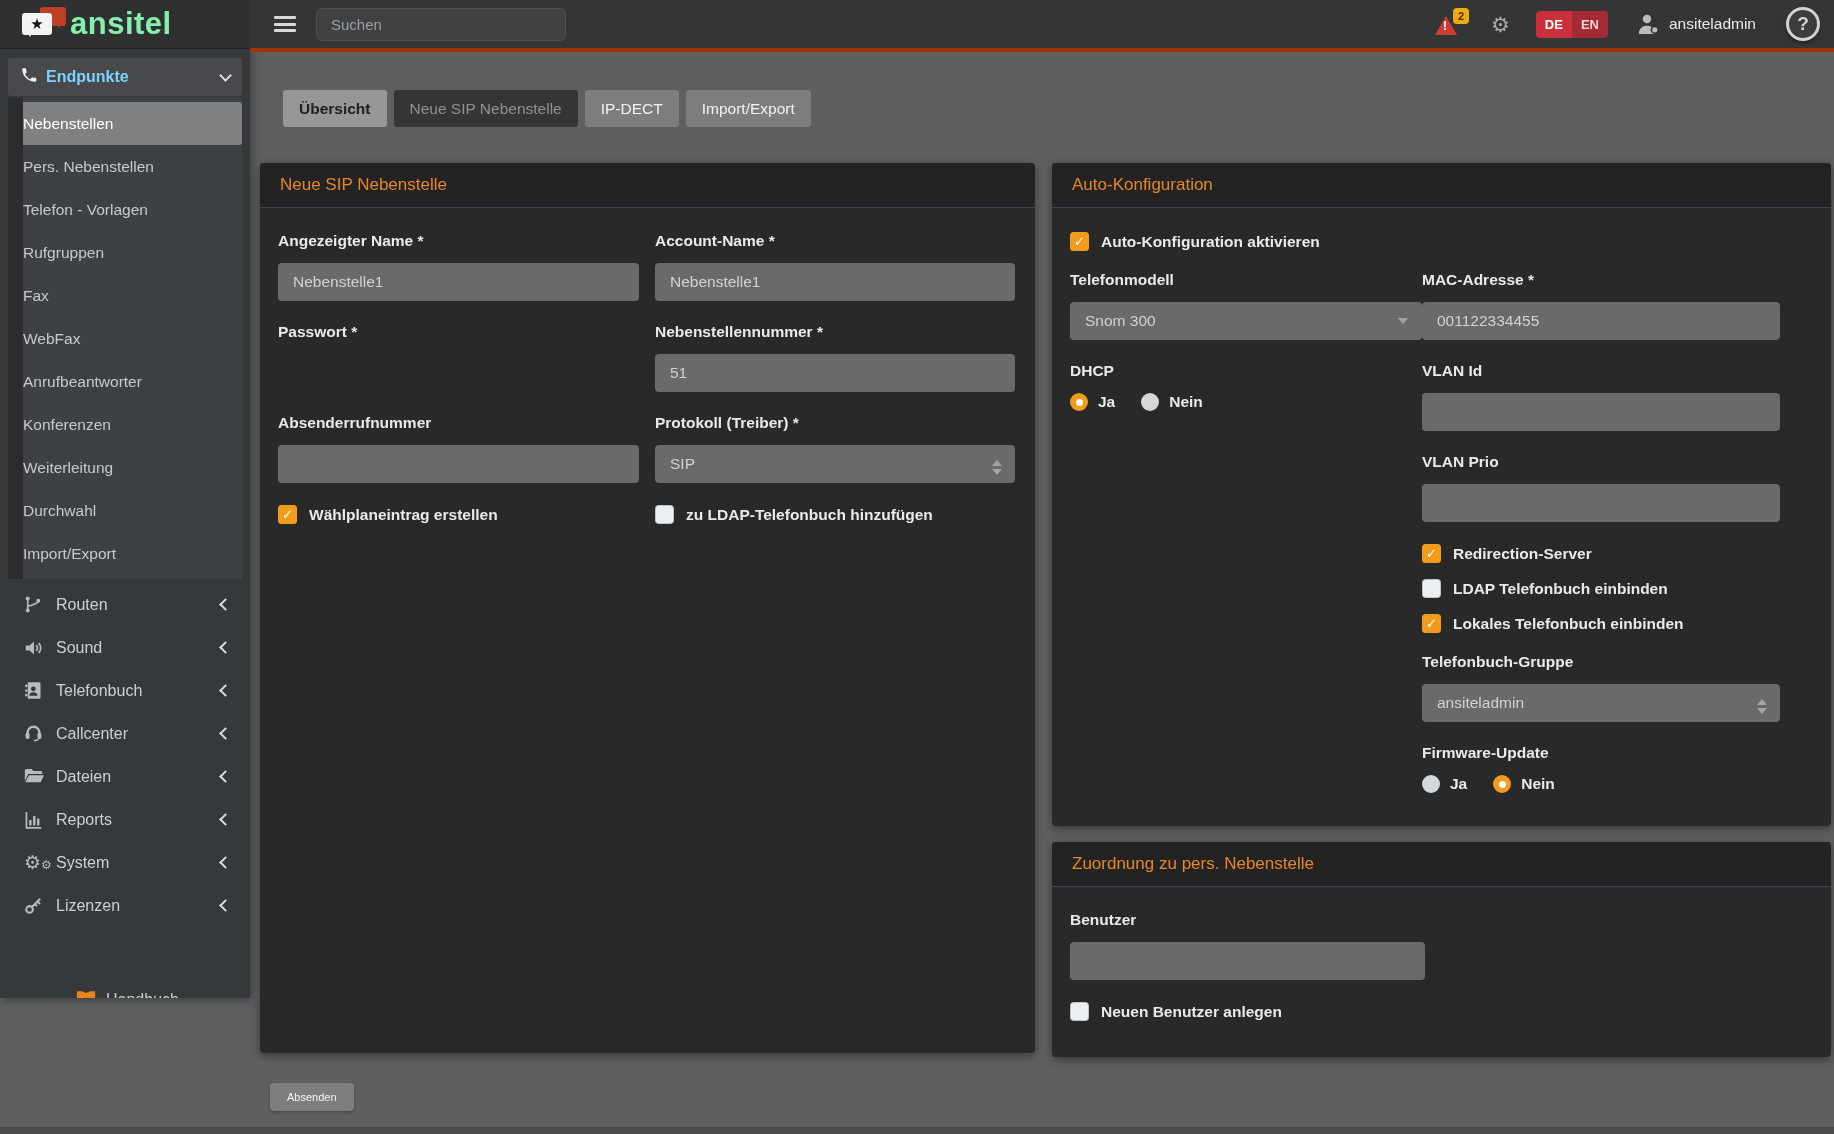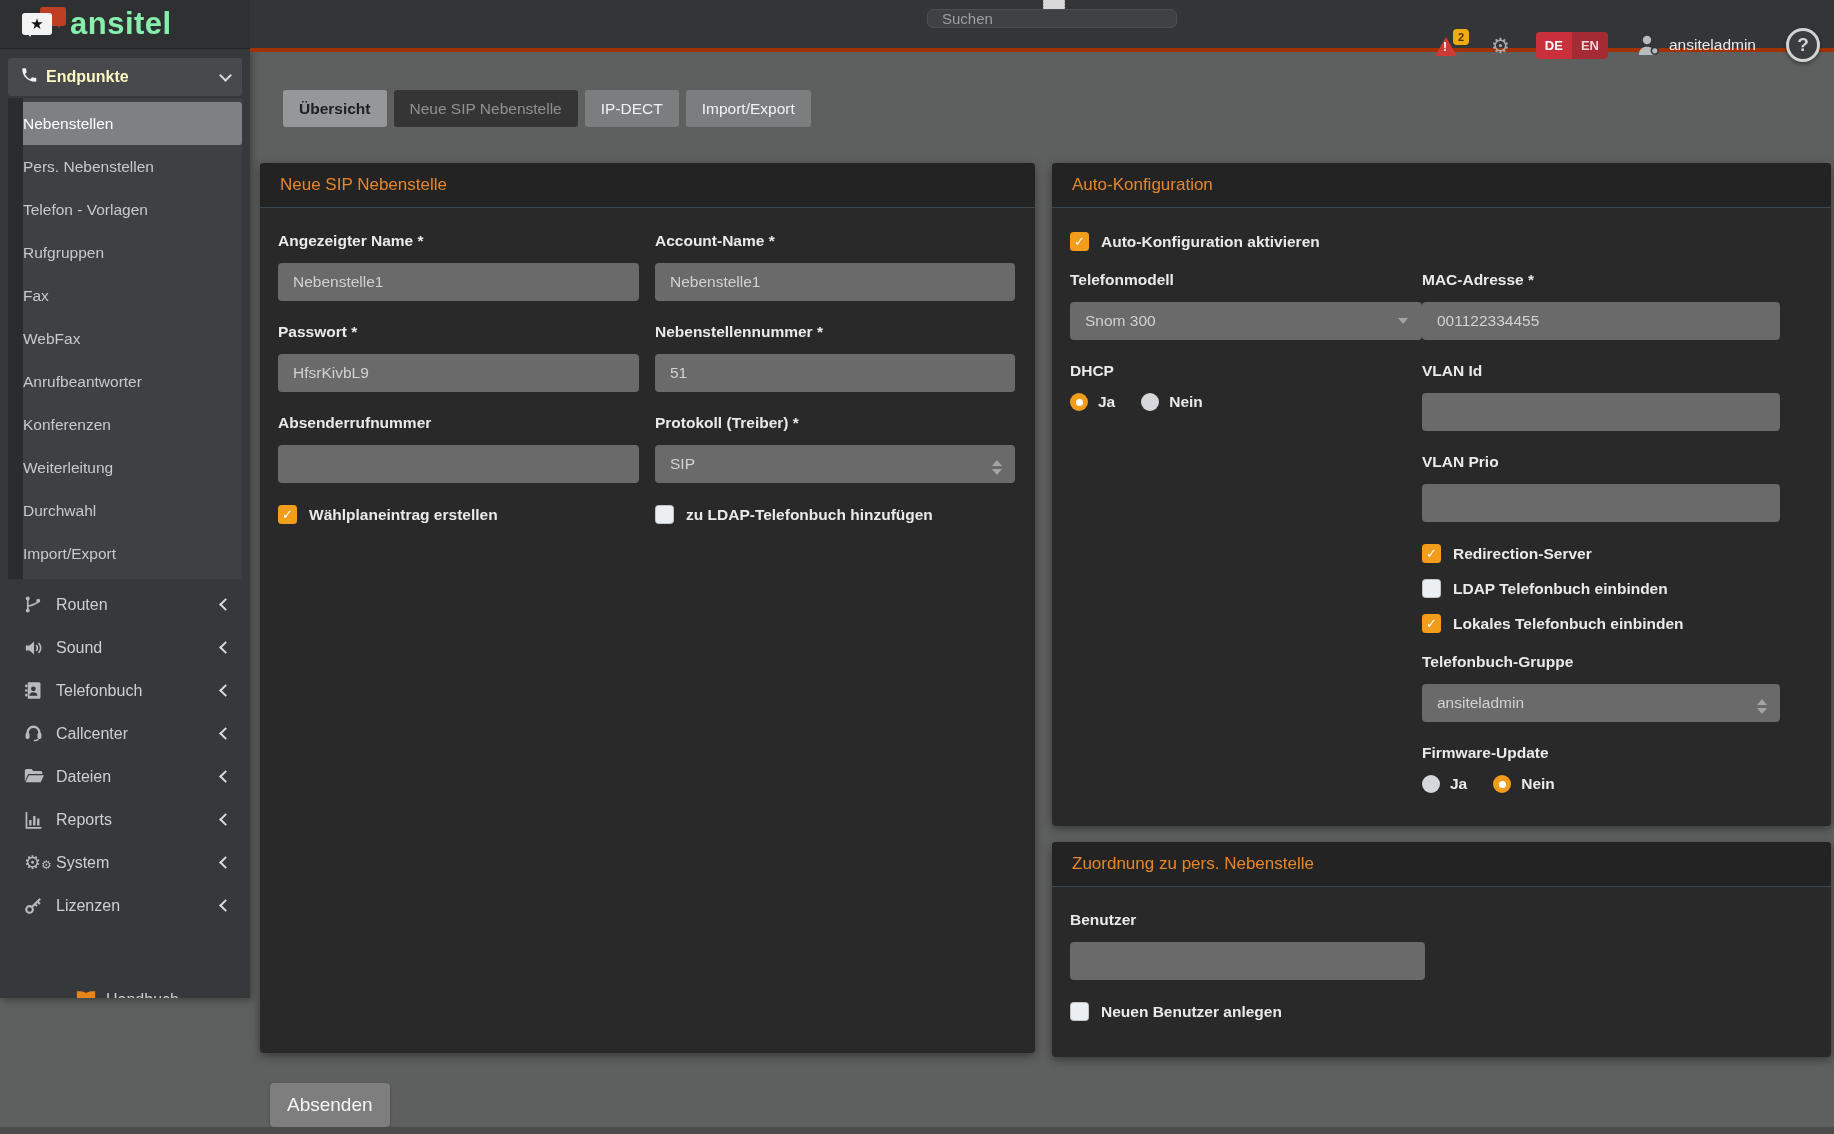--- a/index.html
+++ b/index.html
@@ -12,21 +12,21 @@
   .topbar { position:absolute; top:0; left:0; width:1834px; height:48px; background:#333537; z-index:30; }
   .topbar-left { position:absolute; left:0; top:0; width:250px; height:48px; background:#2e3032;
     display:flex; align-items:center; padding-left:22px; }
   .logo-badge { position:relative; width:46px; height:36px; flex:0 0 auto; }
   .bubble-back { position:absolute; left:18px; top:1px; width:26px; height:19px; background:#bf3f24; border-radius:3px; }
   .bubble-back::after { content:""; position:absolute; right:3px; bottom:-6px; border:4px solid transparent; border-top:7px solid #bf3f24; }
   .bubble-front { position:absolute; left:0; top:7px; width:30px; height:22px; background:#f3f3f3; border-radius:3px;
     display:flex; align-items:center; justify-content:center; font-size:15px; color:#141414; }
   .bubble-front::after { content:""; position:absolute; left:4px; bottom:-6px; border:4px solid transparent; border-top:7px solid #f3f3f3; }
   .logo-text { font-size:31px; font-weight:700; color:#86efac; letter-spacing:.5px; margin-left:2px; }
-  .topbar-right { position:absolute; left:250px; right:0; top:0; height:48px; display:flex; align-items:center;flex-direction:column; }
+  .topbar-right { position:absolute; left:250px; right:0; top:0; height:48px; display:flex; align-items:center; }
   .hamburger { margin-left:24px; width:22px; height:16px; display:flex; flex-direction:column; justify-content:space-between; cursor:pointer; }
   .hamburger i { display:block; height:3px; background:#d8d8d8; border-radius:1px; }
   .search-box { margin-left:20px; width:250px; height:33px; background:#3f4143; border:1px solid #4c4e50; border-radius:6px;
     color:#cfcfcf; font-size:15px; padding:0 14px; outline:none; }
   .search-box::placeholder { color:#9aa0a3; }
   .top-icons { margin-left:auto; display:flex; align-items:center; gap:0; padding-right:14px; }
   .alert-wrap { position:relative; width:30px; height:28px; margin-right:26px; cursor:pointer; }
   .alert-tri { position:absolute; left:0; bottom:3px; width:0; height:0;
     border-left:11px solid transparent; border-right:11px solid transparent; border-bottom:19px solid #ce3a34; }
   .alert-tri::after { content:"!"; position:absolute; left:-3px; top:3px; color:#fff; font-weight:700; font-size:12px; }
@@ -43,21 +43,21 @@
     font-size:19px; font-weight:700; display:flex; align-items:center; justify-content:center; cursor:pointer;
     box-shadow:0 2px 4px rgba(0,0,0,.4); background:#3a3c3e; }
   .redline { position:absolute; top:48px; left:250px; right:0; height:4px; background:#a23104; z-index:25; }
 
   
   .sidebar { position:absolute; top:48px; left:0; width:250px; height:950px; background:#36393b;
     border-top:1px solid #242424; overflow:hidden; z-index:20; box-shadow:2px 2px 8px rgba(0,0,0,.35); }
   .side-parent { margin:9px 8px 0 8px; height:38px; background:#47494c; border-radius:3px;
     display:flex; align-items:center; padding:0 12px; cursor:pointer; }
   .side-parent .icon { width:26px; color:#f0f0f0; }
-  .side-parent .lbl { flex:1; font-size:16px; font-weight:600; color:#fef9c3; }
+  .side-parent .lbl { flex:1; font-size:16px; font-weight:600; color:#7dd3fc; }
   .chev { width:9px; height:9px; border-right:2.5px solid #d9dadc; border-bottom:2.5px solid #d9dadc; display:inline-block; }
   .chev-down { transform:rotate(45deg); margin-top:-4px; }
   .chev-left { transform:rotate(135deg); margin-right:2px; }
   .submenu { margin:2px 8px 4px 8px; background:#3e4143; border-left:15px solid #2a2c2e; padding:4px 0; }
   .submenu .item { height:43px; display:flex; align-items:center; font-size:15.5px; color:#c7cacc;
     cursor:pointer; margin-right:0; }
   .submenu .item.active { background:#7e8082; color:#ffffff; border-radius:0 3px 3px 0; }
   .side-section { height:43px; display:flex; align-items:center; padding:0 18px 0 24px; cursor:pointer; }
   .side-section .icon { width:32px; color:#b7bbbe; display:flex; align-items:center; }
   .side-section .icon svg { display:block; }
@@ -103,22 +103,22 @@
   .cbox.checked { background:#f29c1b; color:#fff; font-size:13px; font-weight:700; }
   .cbox.unchecked { background:#eceff1; border:1px solid #c2c5c7; }
   .clabel { font-size:15.5px; font-weight:700; color:#eaeaea; }
   .radiorow { display:flex; align-items:center; gap:26px; }
   .radio-opt { display:flex; align-items:center; gap:10px; cursor:pointer; }
   .rdot { width:18px; height:18px; border-radius:50%; position:relative; flex:0 0 auto; }
   .rdot.on { background:#f29c1b; }
   .rdot.on::after { content:""; position:absolute; left:5.5px; top:5.5px; width:7px; height:7px; border-radius:50%; background:#fff; }
   .rdot.off { background:#d5d8da; }
 
-  .submit-btn { position:absolute; left:20px; top:1031px; height:44px; padding:0 17px; background:#7e7e7e;
-    border:none; border-radius:4px; color:#f5f5f5; font-size:19px; cursor:pointer;
+  .submit-btn { position:absolute; left:20px; top:1031px; height:28px; padding:0 17px; background:#7e7e7e;
+    border:none; border-radius:4px; color:#f5f5f5; font-size:11px; cursor:pointer;
     font-family:"Liberation Sans","DejaVu Sans",sans-serif; box-shadow:0 1px 3px rgba(0,0,0,.3); }
   .footer-strip { position:absolute; left:0; bottom:0; width:1834px; height:7px; background:#4c4c4c; }
   .mb20 { margin-bottom:20px; } .mb16 { margin-bottom:16px; }
 </style>
 </head>
 <body>
 
 <header class="topbar">
   <div class="topbar-left">
     <div class="logo-badge">
@@ -301,21 +301,20 @@
         <div class="fgroup">
           <div class="flabel">Angezeigter Name *</div>
           <input class="finput" value="Nebenstelle1" style="">
         </div>
         <div class="fgroup">
           <div class="flabel">Account-Name *</div>
           <input class="finput" value="Nebenstelle1" style="">
         </div>
         <div class="fgroup">
           <div class="flabel">Passwort *</div>
-          <input class="finput" value="HfsrKivbL9" style="">
         </div>
         <div class="fgroup">
           <div class="flabel">Nebenstellennummer *</div>
           <input class="finput" value="51" style="">
         </div>
         <div class="fgroup">
           <div class="flabel">Absenderrufnummer</div>
           <input class="finput" value="" style="">
         </div>
         <div class="fgroup">

